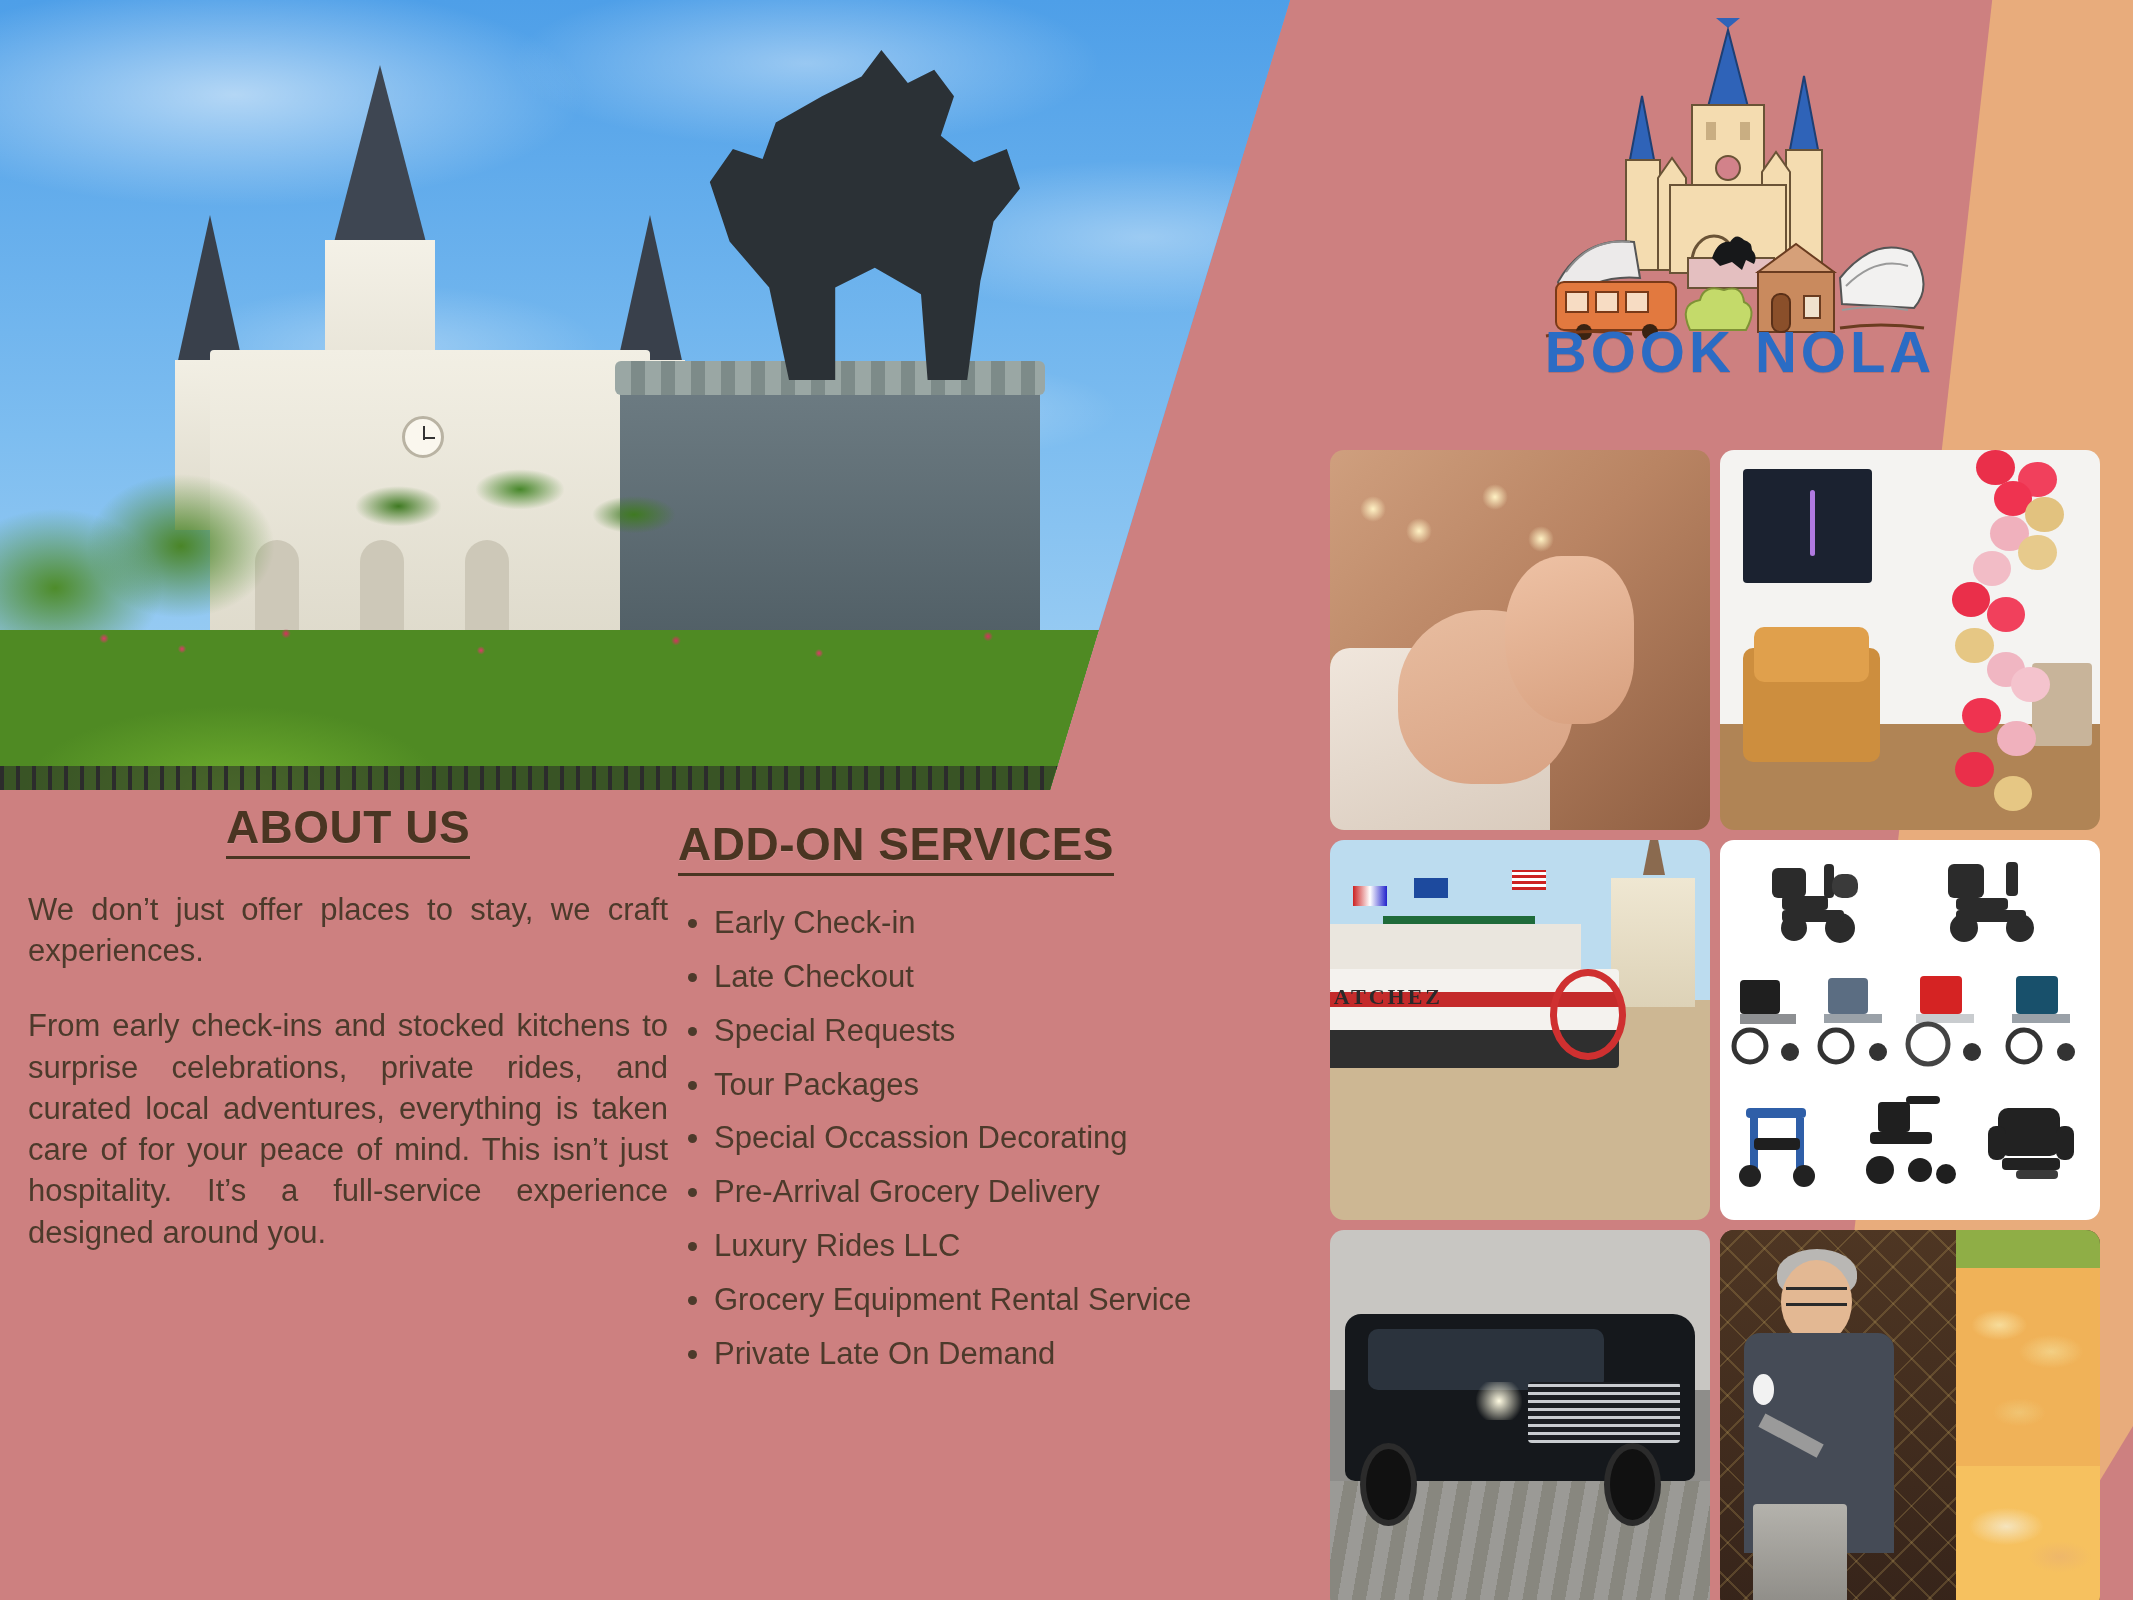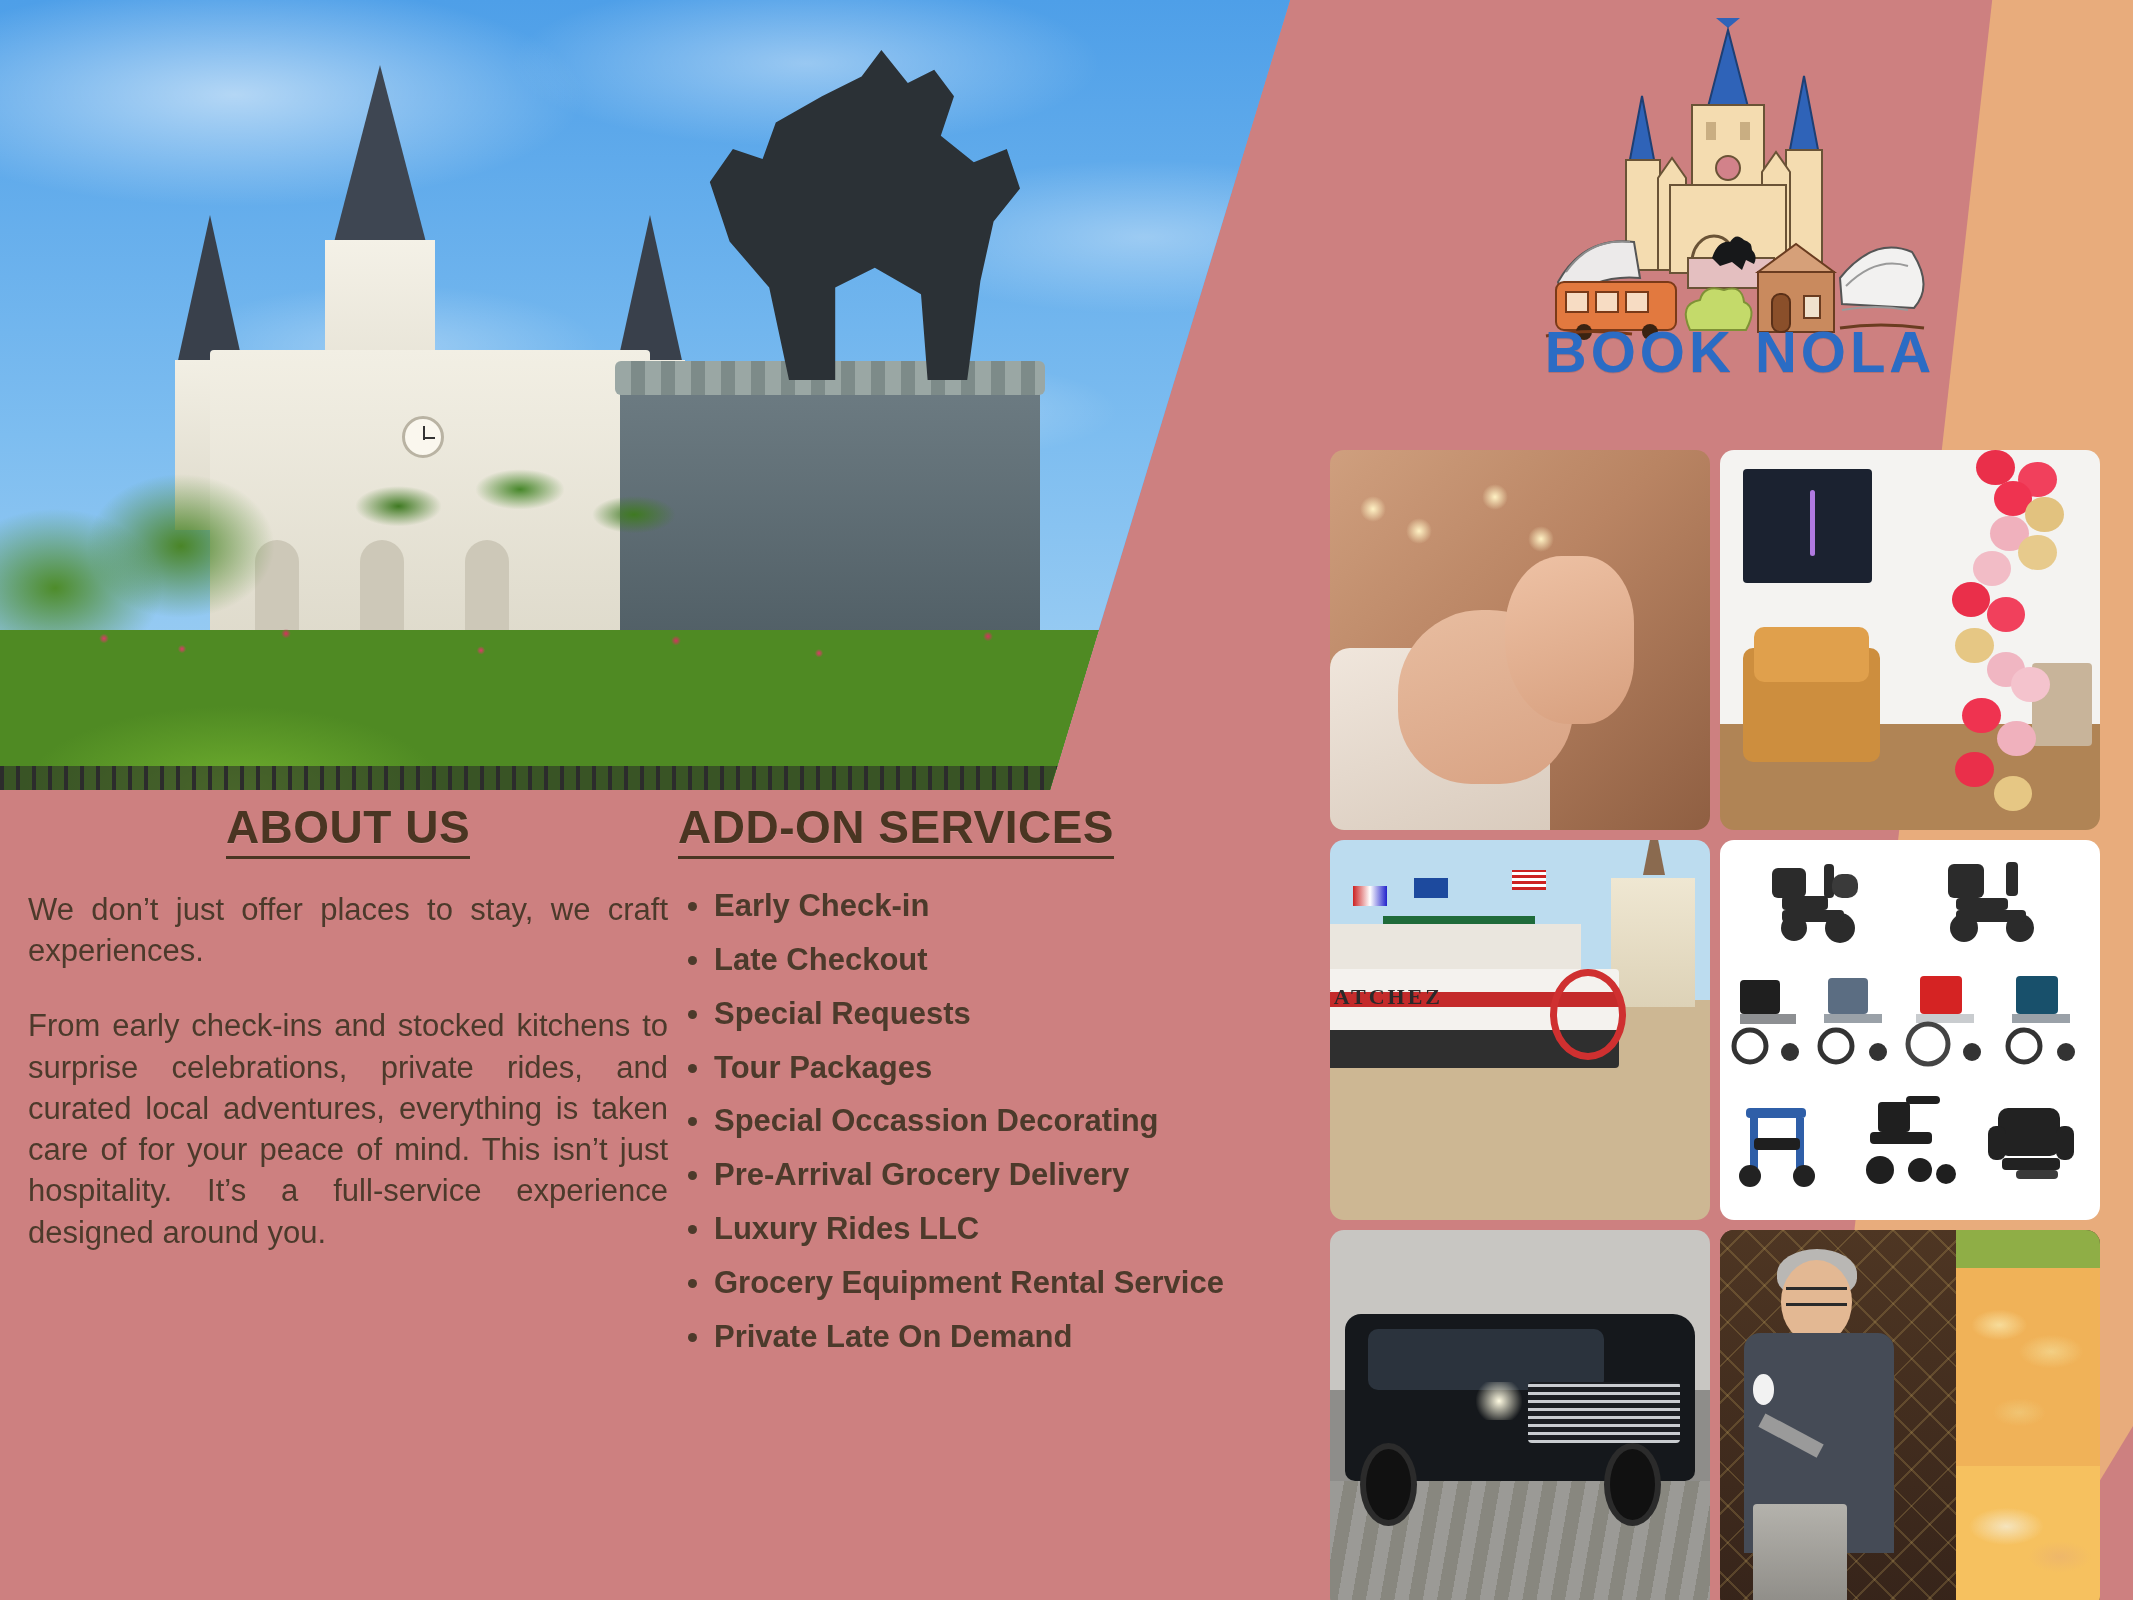--- a/index.html
+++ b/index.html
@@ -251,21 +251,21 @@
     background:
       radial-gradient(ellipse 40px 22px at 30% 25%, #f7dc9a, transparent 70%),
       radial-gradient(ellipse 46px 24px at 66% 32%, #f3cf84, transparent 70%),
       radial-gradient(ellipse 38px 20px at 44% 48%, #f0c473, transparent 70%),
       radial-gradient(ellipse 52px 26px at 35% 78%, #f5e4bd, transparent 72%),
       radial-gradient(ellipse 44px 22px at 72% 86%, #eeb76a, transparent 72%);}
 
   
   .text-area{position:absolute;left:0;top:800px;width:1300px;height:800px;z-index:6;}
   .col-about{position:absolute;left:28px;top:0;width:640px;}
-  .col-services{position:absolute;left:660px;top:0;width:620px;}
+  .col-services{position:absolute;left:660px;top:17px;width:620px;}
 
   .heading{
     font-family:"Liberation Sans", sans-serif;
     font-weight:700; font-size:46px; letter-spacing:.5px;
     color:#4a3522;
     text-align:center;
     display:inline-block;
     border-bottom:3px solid #4a3522;
     padding-bottom:2px;
     text-shadow:0 1px 0 rgba(255,255,255,.12);
@@ -282,21 +282,20 @@
   }
   .about-body p + p{margin-top:34px;}
 
   .svc-list{ margin-top:26px; list-style:none; padding-left:26px; }
   .svc-list li{
     position:relative;
     color:#4c3a2b;
     font-size:31px; line-height:1.35;
     margin-bottom:12px;
     padding-left:28px;
-    font-weight:bold;
   }
   .svc-list li:before{
     content:"";position:absolute;left:2px;top:17px;width:9px;height:9px;border-radius:50%;background:#4c3a2b;
   }
 </style>
 </head>
 <body>
 
 <div id="page">
 

